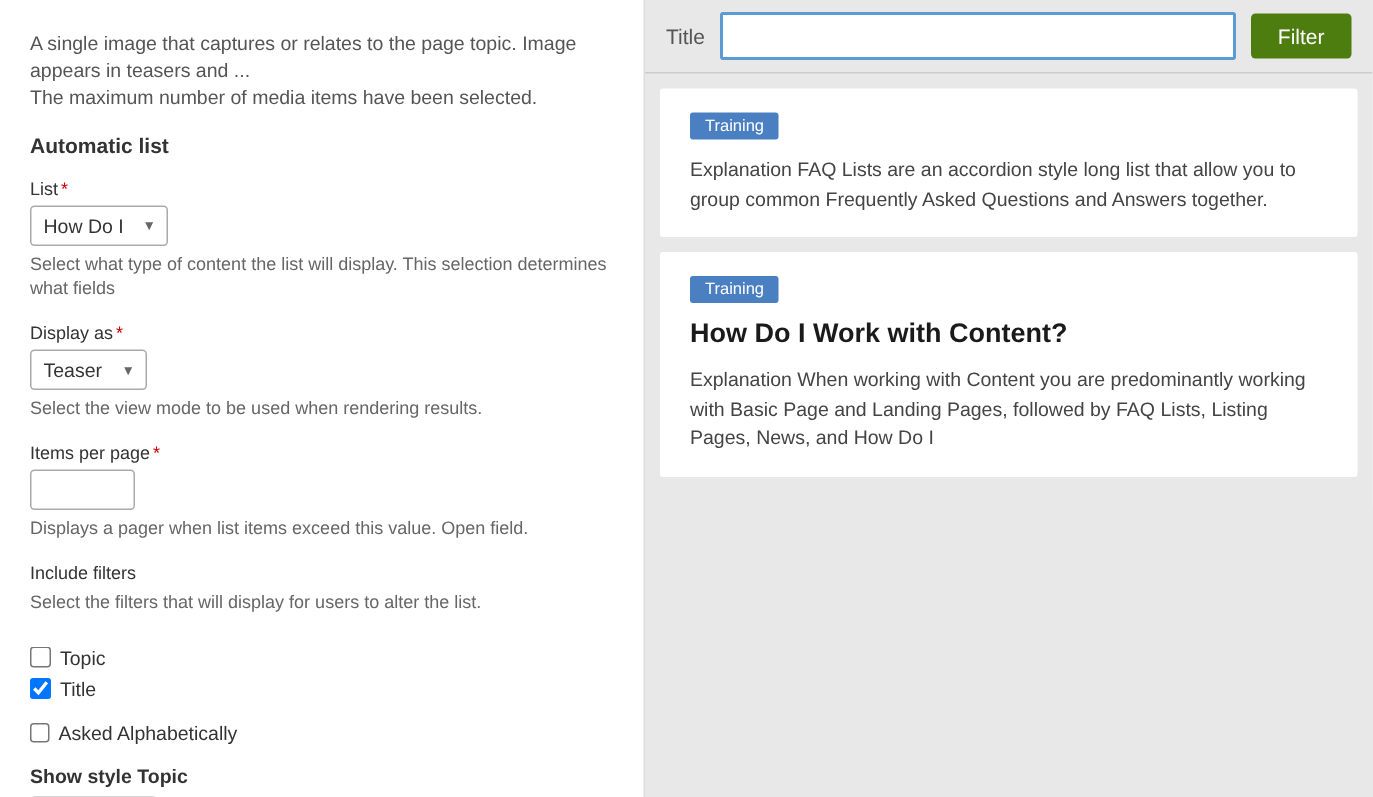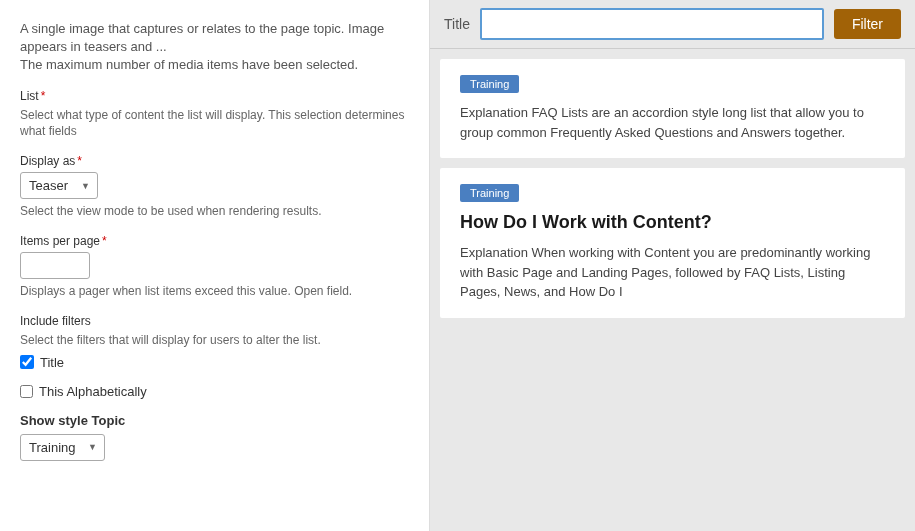--- a/index.html
+++ b/index.html
@@ -151,21 +151,21 @@
       flex: 1;
       border: 2px solid #5b9bd5;
       border-radius: 2px;
       padding: 6px 8px;
       font-size: 14px;
       background: #fff;
       outline: none;
     }
 
     .filter-btn {
-      background: #a16207;
+      background: #4d7c0f;
       color: #fff;
       border: none;
       border-radius: 3px;
       padding: 7px 18px;
       font-size: 14px;
       cursor: pointer;
     }
 
     
     .content-area {
@@ -205,25 +205,31 @@
 </head>
 <body>
 
 <div class="left-panel">
 
   <div class="field-desc" style="margin-bottom:14px; font-size:13px; color:#555;">
     A single image that captures or relates to the page topic. Image appears in teasers and ...<br>
     The maximum number of media items have been selected.
   </div>
 
+  <div class="section-header">Automatic list</div>
 
   <div class="field-group">
     <div class="field-label">
       <span>List</span>
       <span class="required-star">*</span>
+    </div>
+    <div class="select-wrapper">
+      <select>
+        <option>How Do I</option>
+      </select>
     </div>
     <div class="field-desc">Select what type of content the list will display. This selection determines what fields</div>
   </div>
 
   <div class="field-group">
     <div class="field-label">
       <span>Display as</span>
       <span class="required-star">*</span>
     </div>
     <div class="select-wrapper">
@@ -238,32 +244,36 @@
     <div class="field-label">
       <span>Items per page</span>
       <span class="required-star">*</span>
     </div>
     <input type="number" class="number-input" style="">
     <div class="field-desc">Displays a pager when list items exceed this value. Open field.</div>
   </div>
 
   <div class="field-group">
     <div class="field-label">Include filters</div>
-    <div class="field-desc" style="margin-bottom:6px;">Select the filters that will display for users to alter the list.</div>
-
+    <div class="field-desc" style="margin-bottom:21px;">Select the filters that will display for users to alter the list.</div>
+
+    <div class="checkbox-item">
+      <input type="checkbox" id="chk-topic" style="">
+      <label for="chk-topic" class="checkbox-label">Topic</label>
+    </div>
 
     <div class="checkbox-item">
       <input type="checkbox" id="chk-title" checked="" style="">
       <label for="chk-title" class="checkbox-label">Title</label>
     </div>
   </div>
 
   <div class="sort-item">
     <input type="checkbox" id="chk-sort" style="">
-    <label for="chk-sort" class="checkbox-label">This Alphabetically</label>
+    <label for="chk-sort" class="checkbox-label">Asked Alphabetically</label>
   </div>
 
   <div class="field-group">
     <div class="show-topic-label">Show style Topic</div>
     <div class="select-wrapper">
       <select>
         <option>Training</option>
       </select>
     </div>
     

